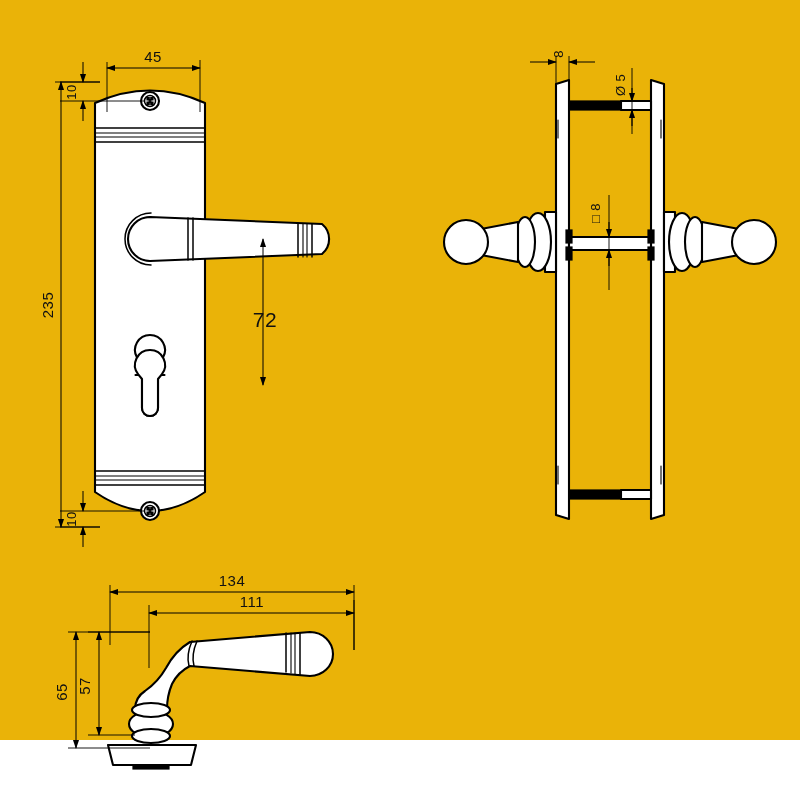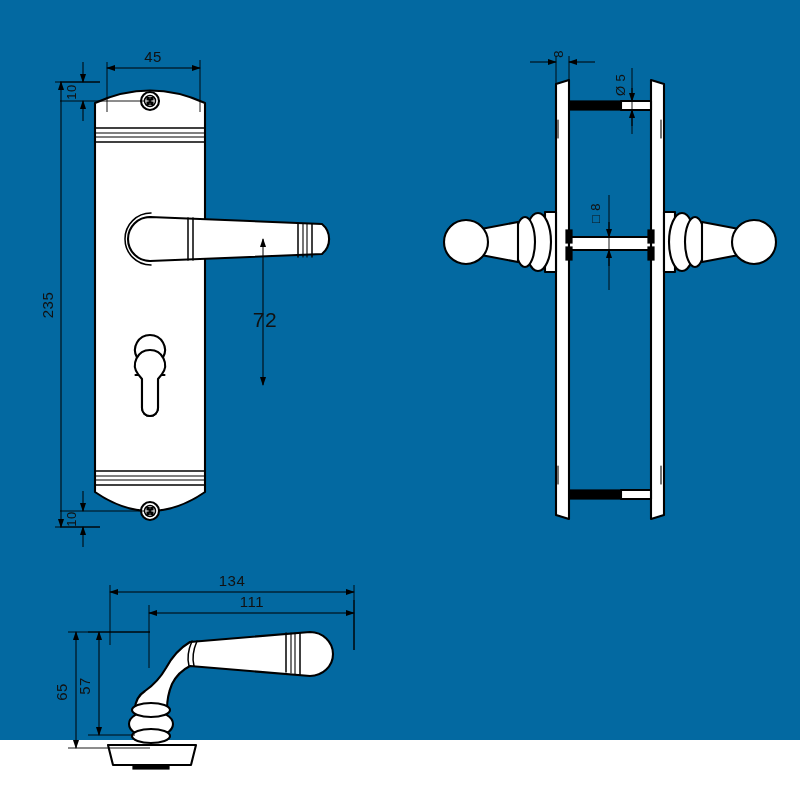--- a/index.html
+++ b/index.html
@@ -11,21 +11,21 @@
   body {
     width: 800px;
     height: 800px;
     overflow: hidden;
     font-family: "Liberation Sans", sans-serif;
   }
   #drawing-root {
     position: relative;
     width: 800px;
     height: 740px;
-    background: #0369a1;
+    background: #eab308;
   }
   svg#tech-drawing {
     display: block;
     width: 800px;
     height: 800px;
   }
   .outline {
     fill: #ffffff;
     stroke: #000000;
     stroke-width: 2.1;

